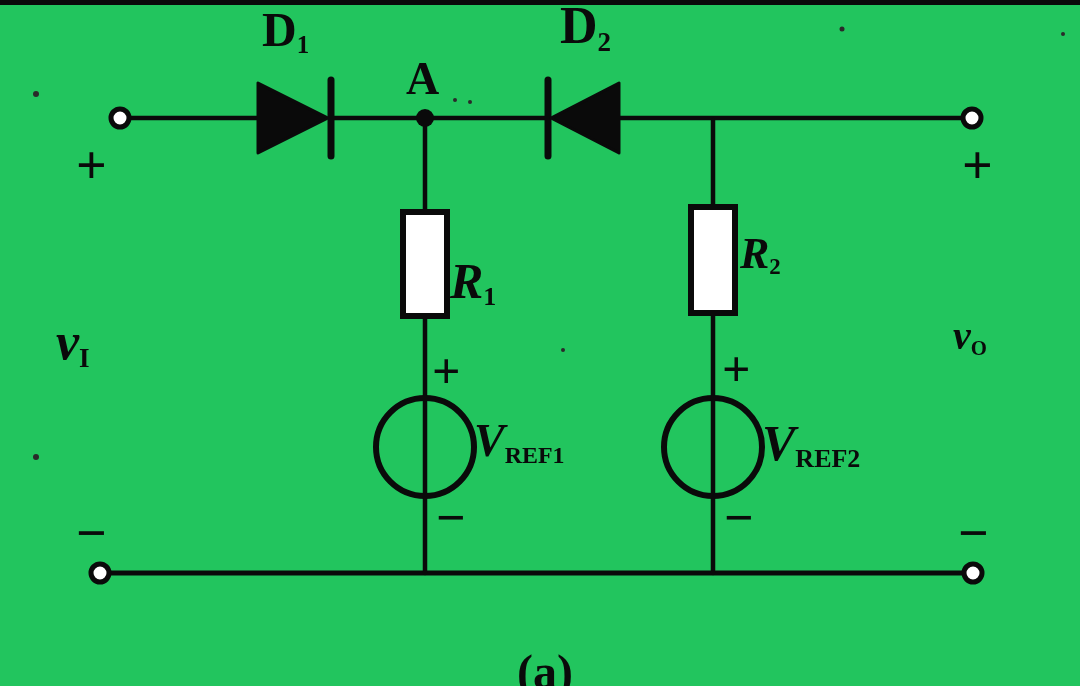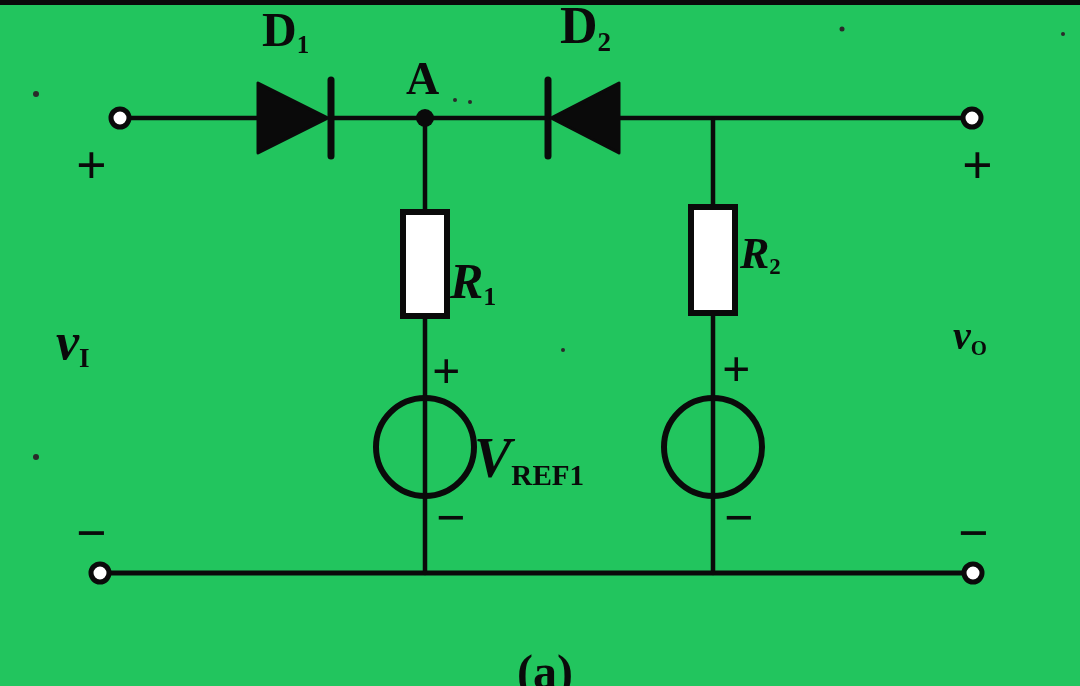--- a/index.html
+++ b/index.html
@@ -97,24 +97,25 @@
 
   <div class="lbl" style="left:406px;top:56px;font-size:46px;">A</div>
 
   <div class="lbl" style="left:560px;top:0px;font-size:52px;"><span>D</span><sub class="sub">2</sub></div>
 
   <div class="lbl italic" style="left:450px;top:236px;font-size:50px;margin-top:20px;"><span>R</span><sub class="sub">1</sub></div>
 
   <div class="lbl italic" style="left:740px;top:232px;font-size:44px;"><span>R</span><sub class="sub">2</sub></div>
 
   <div class="lbl sign" style="left:432px;top:346px;font-size:50px;">+</div>
-  <div class="lbl italic" style="left:474px;top:430px;font-size:56px;"><span>V</span><sub class="sub">REF1</sub></div>
+  <div class="lbl italic" style="left:474px;top:418px;font-size:46px;"><span>V</span><sub class="sub">REF1</sub></div>
   <div class="lbl sign" style="left:436px;top:492px;font-size:52px;">−</div>
 
   <div class="lbl sign" style="left:722px;top:344px;font-size:50px;">+</div>
+  <div class="lbl italic" style="left:762px;top:418px;font-size:50px;"><span>V</span><sub class="sub">REF2</sub></div>
   <div class="lbl sign" style="left:724px;top:492px;font-size:52px;">−</div>
 
   <div class="lbl sign" style="left:76px;top:138px;font-size:54px;">+</div>
   <div class="lbl italic" style="left:56px;top:316px;font-size:52px;"><span>v</span><sub class="sub">I</sub></div>
   <div class="lbl sign" style="left:76px;top:506px;font-size:54px;">−</div>
 
   <div class="lbl sign" style="left:962px;top:138px;font-size:54px;">+</div>
   <div class="lbl italic" style="left:946px;top:316px;font-size:40px;margin-left:7px;"><span>v</span><sub class="sub">O</sub></div>
   <div class="lbl sign" style="left:958px;top:506px;font-size:54px;">−</div>
 

